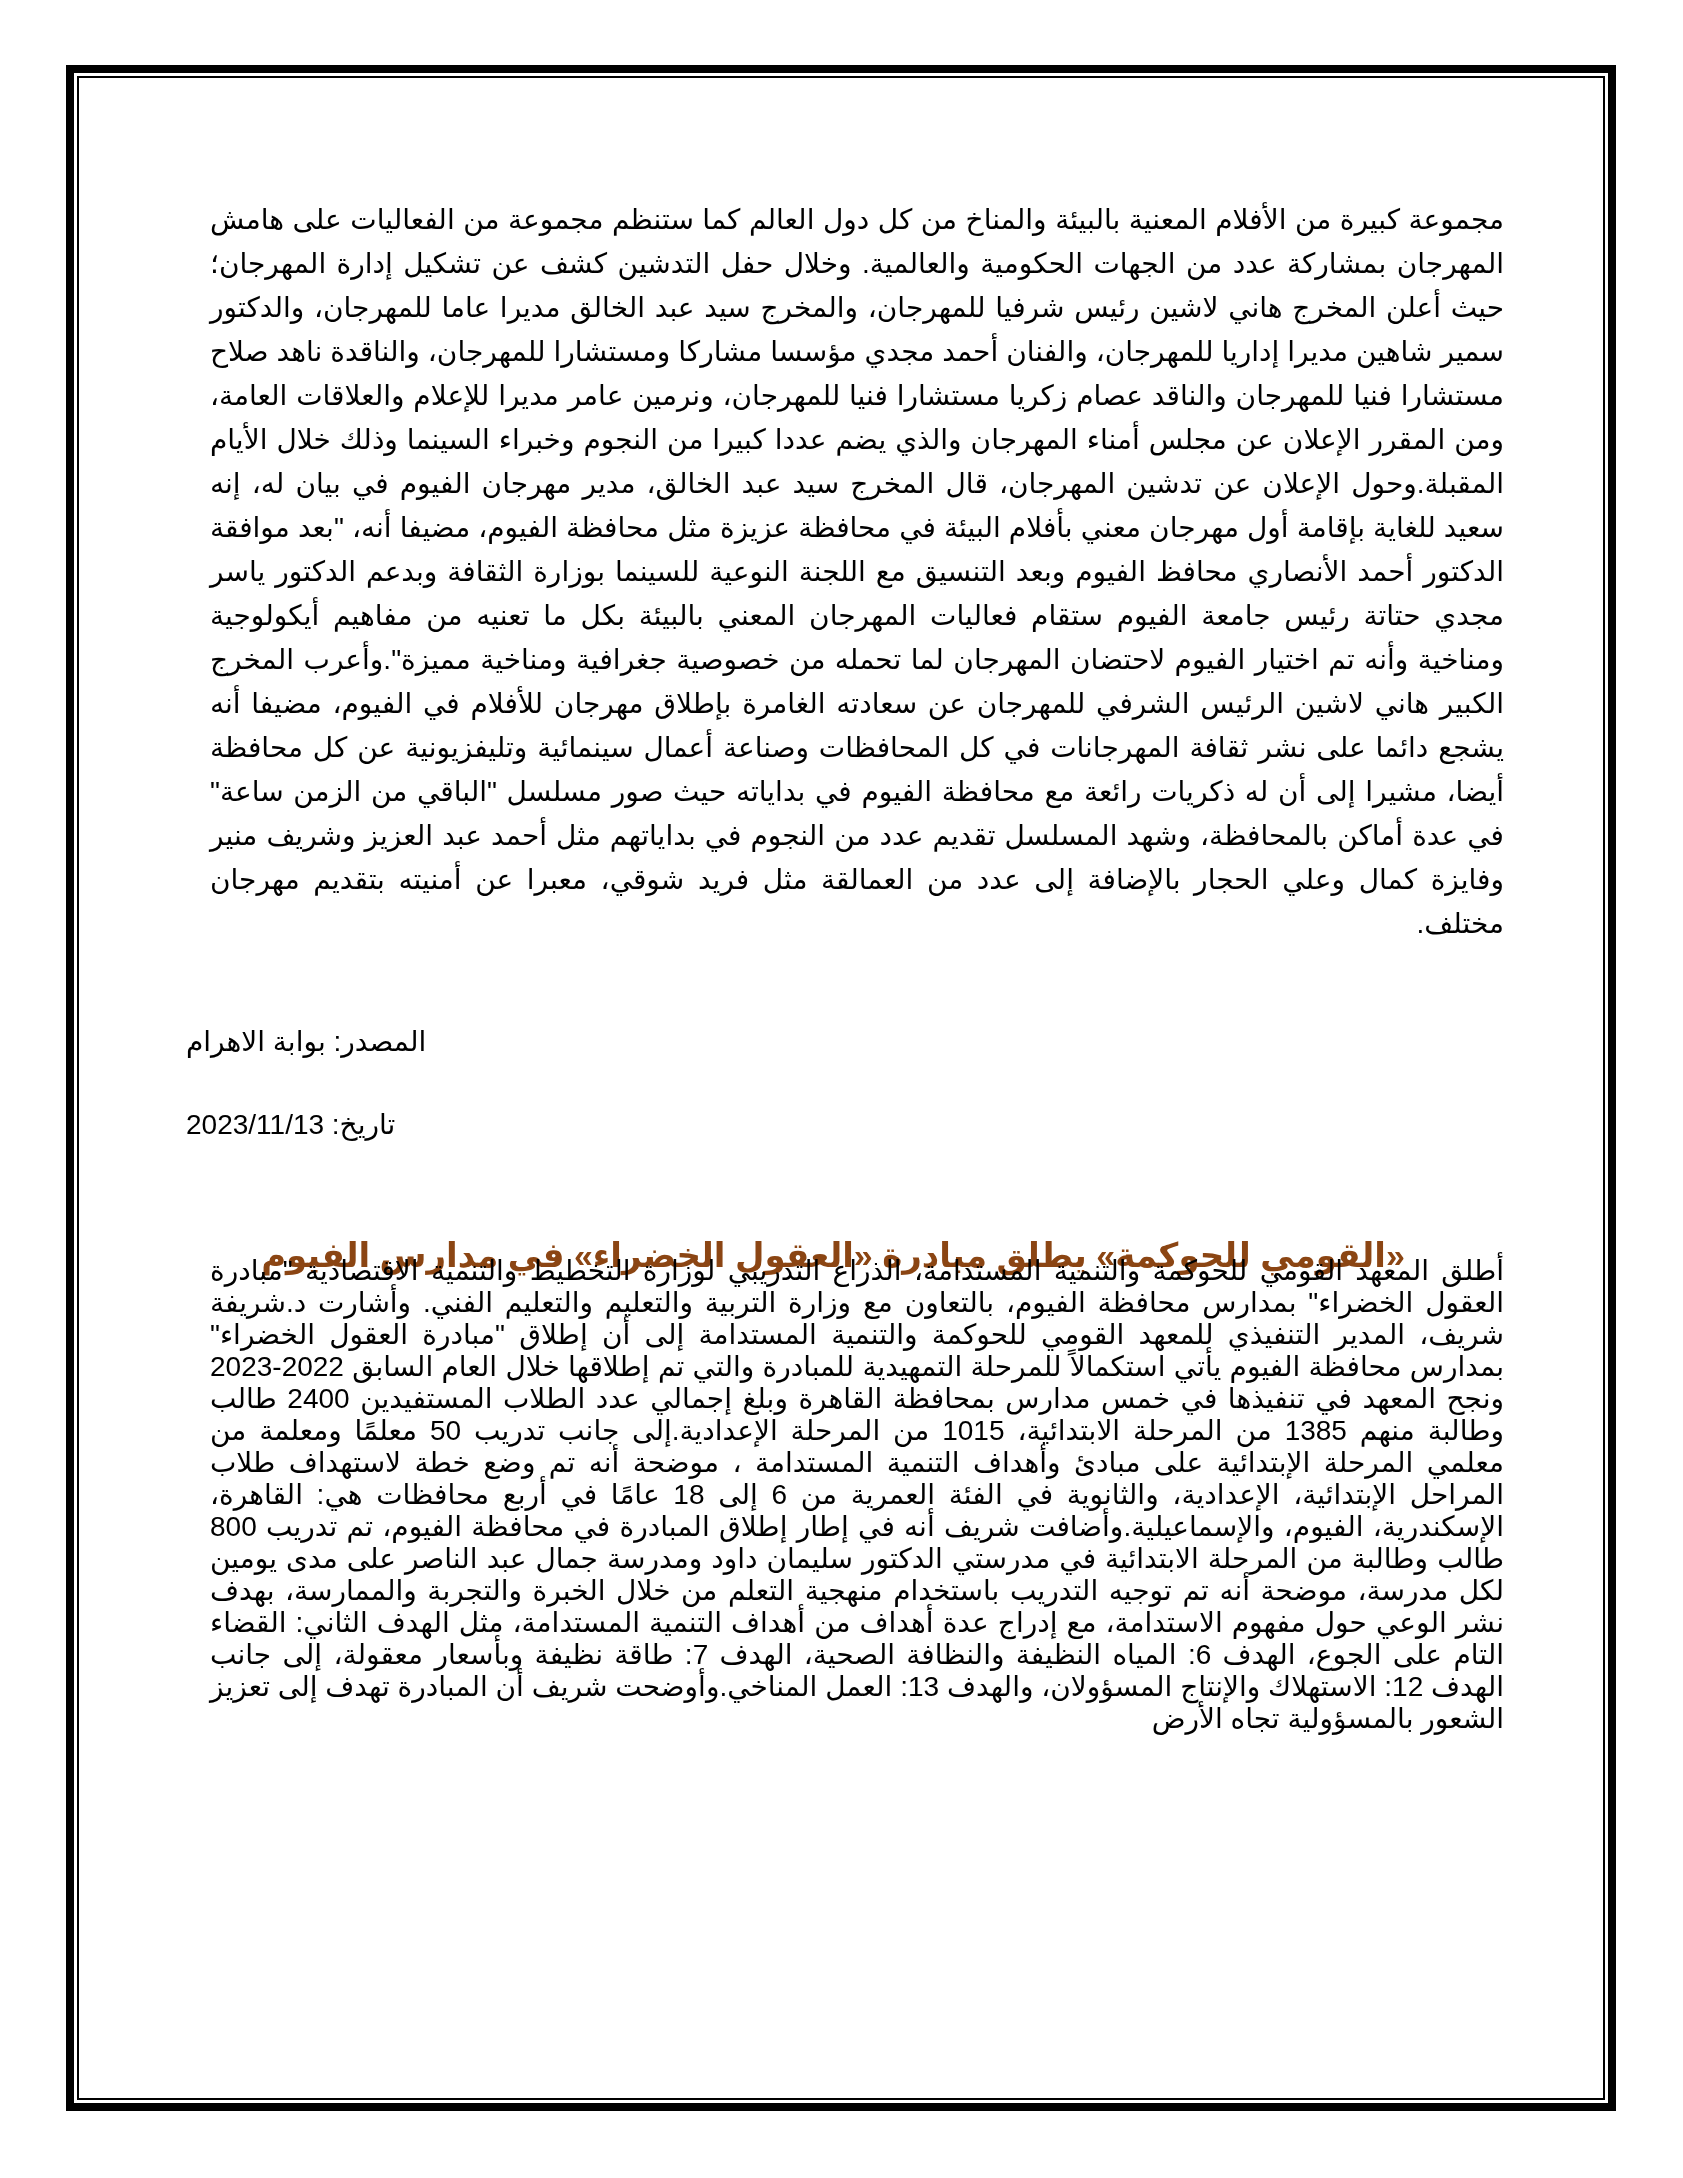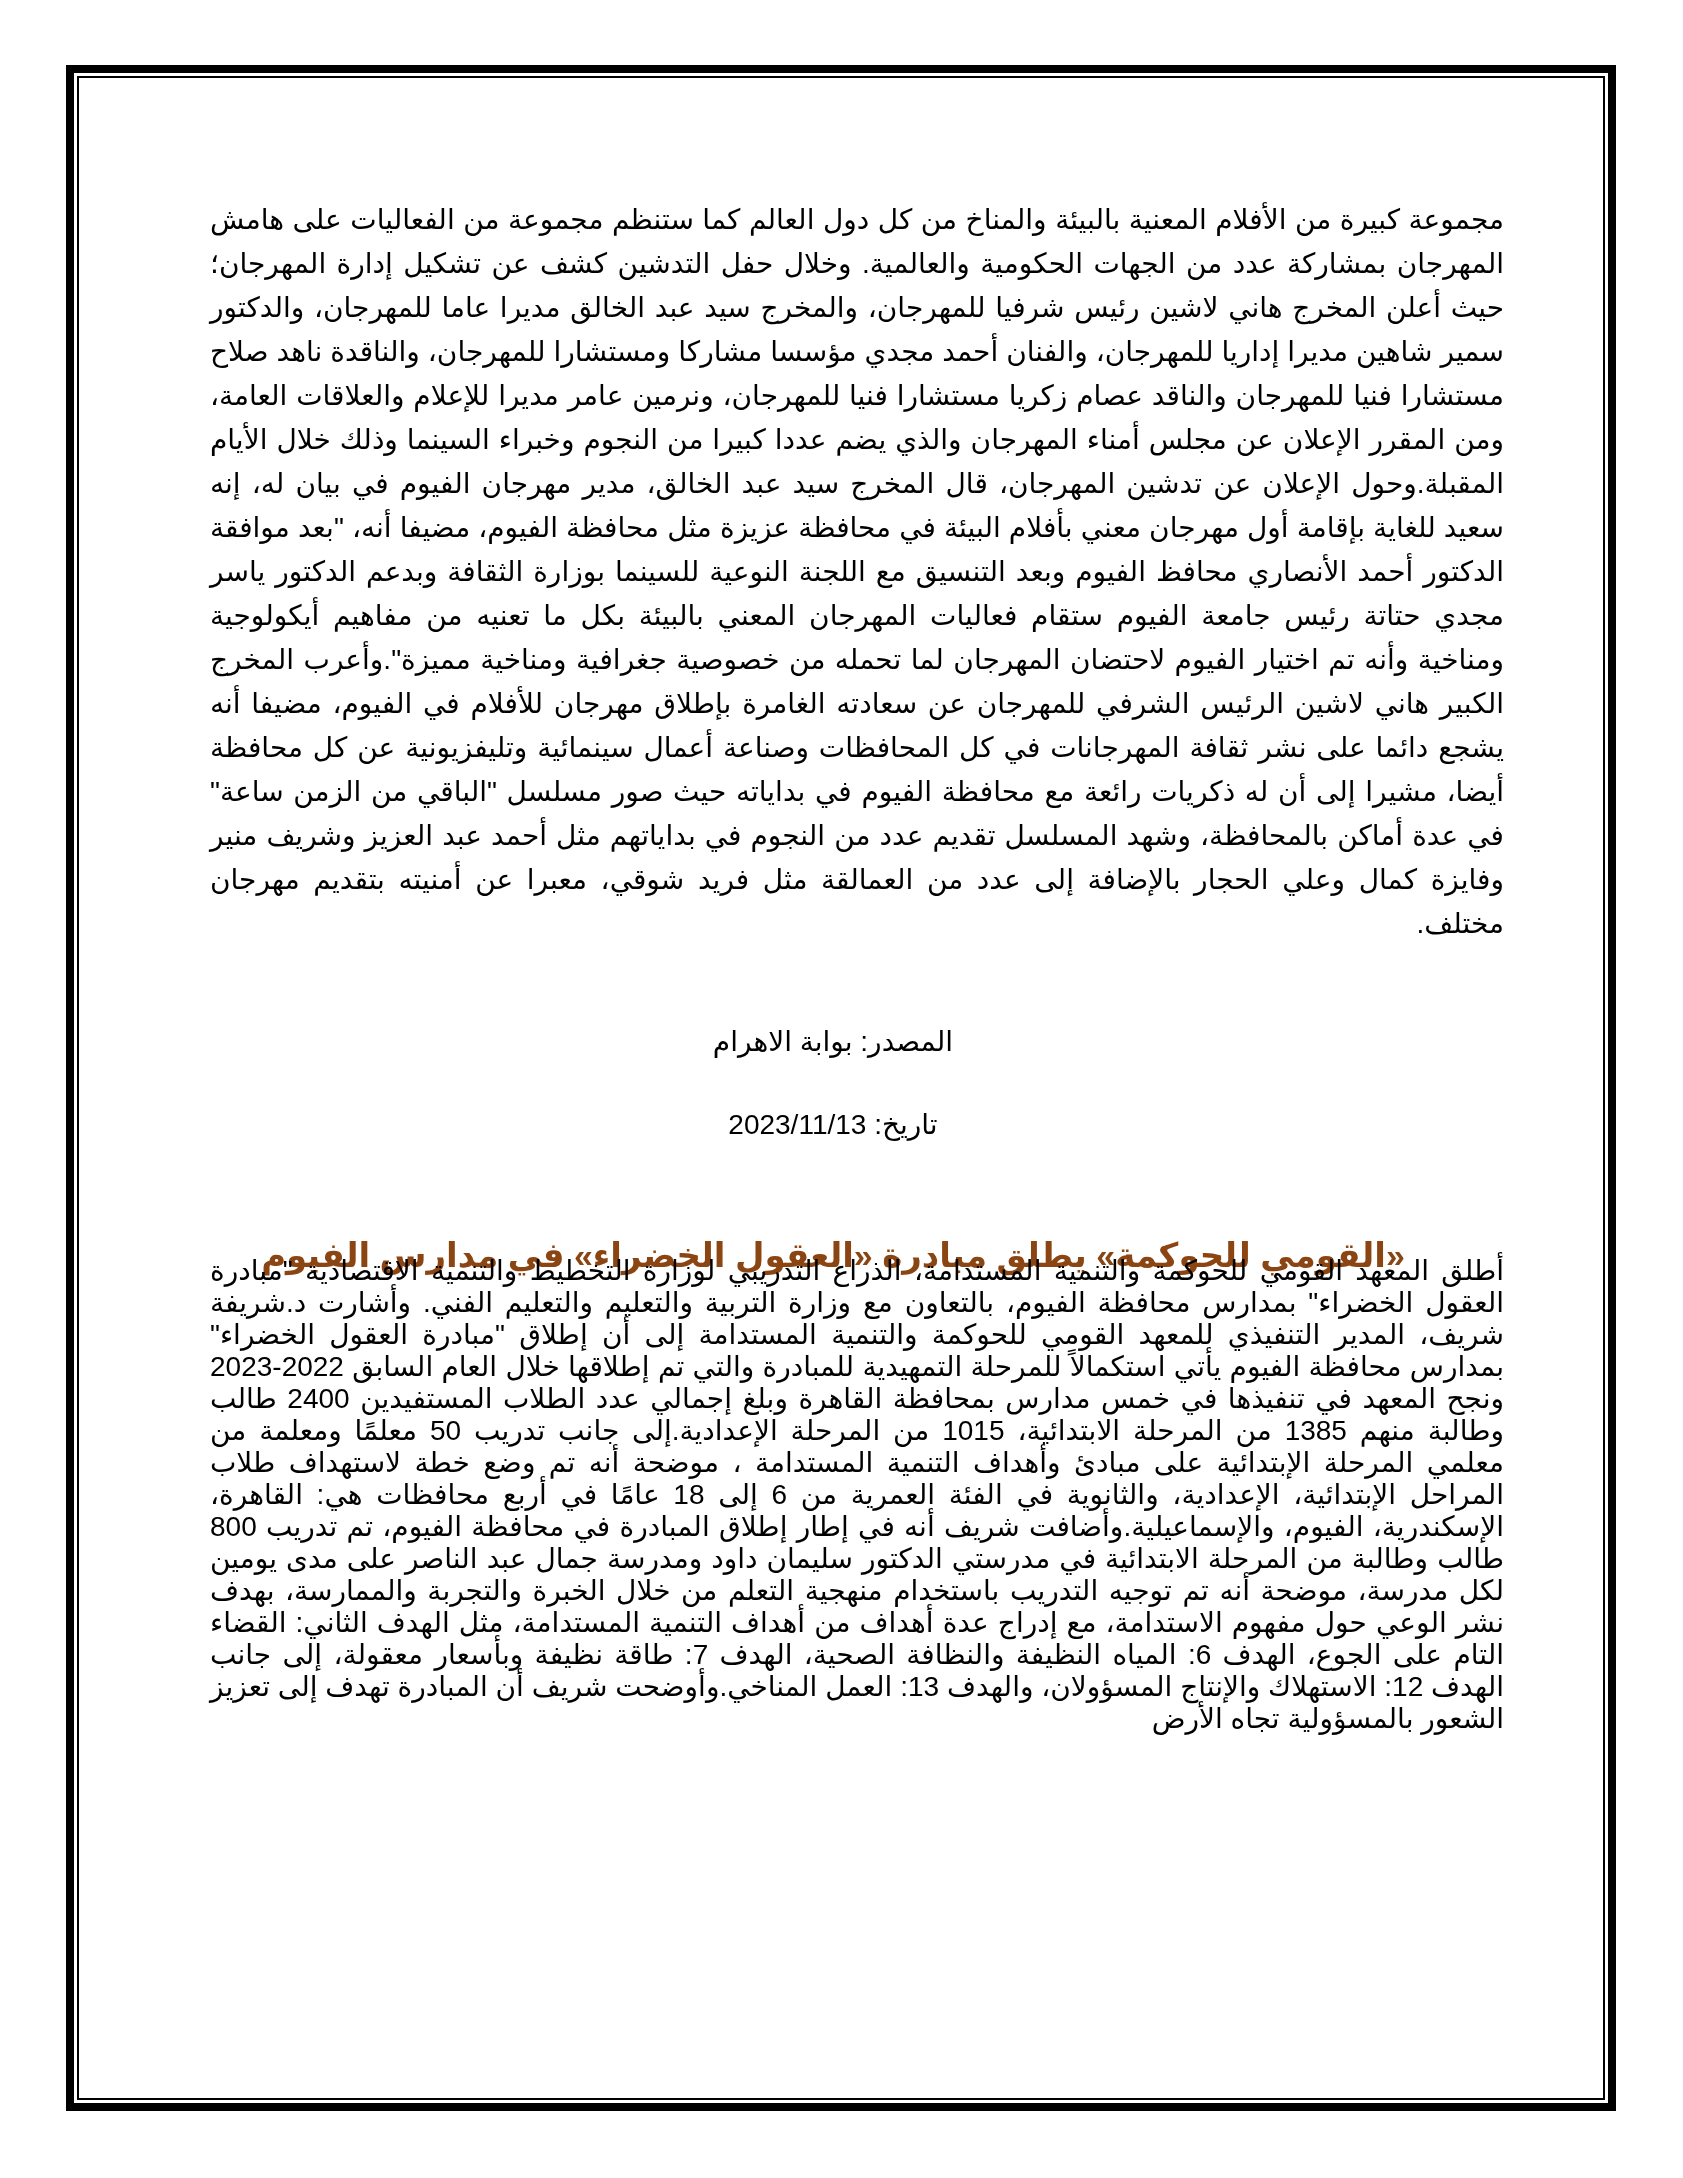--- a/index.html
+++ b/index.html
@@ -47,21 +47,21 @@
       margin: 0;
     }
     #article1 {
       top: 198px;
     }
     .meta-block {
       position: absolute;
       left: 186px;
       width: 1294px;
       direction: rtl;
-      text-align: center;
+      text-align: left;
       font-size: 28px;
       line-height: 32px;
     }
     #source-line { top: 1026px; }
     #date-line { top: 1109px; }
     .headline {
       position: absolute;
       left: 186px;
       width: 1294px;
       top: 1206px;

